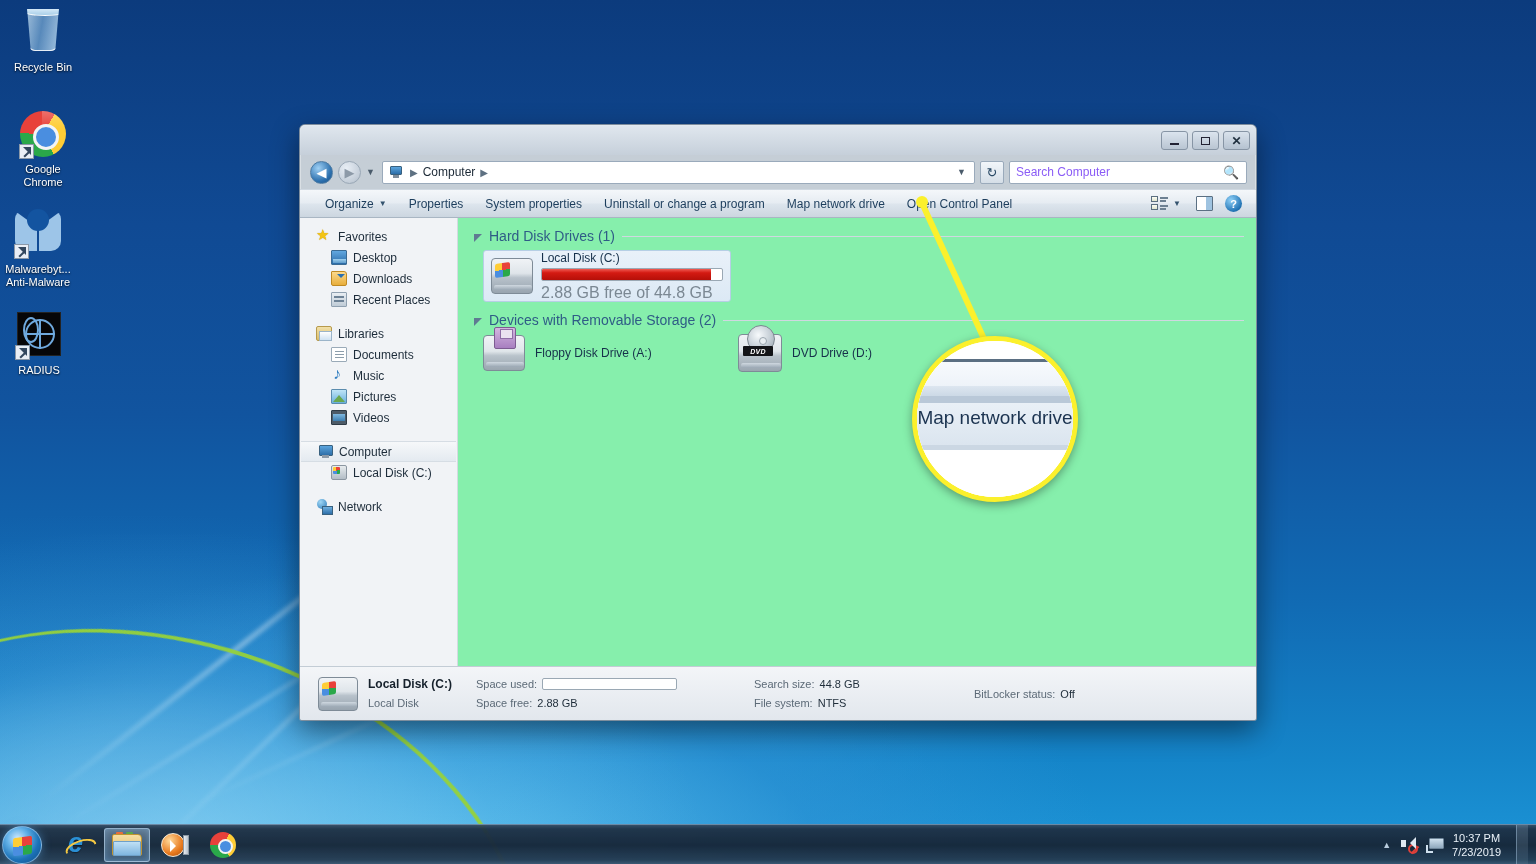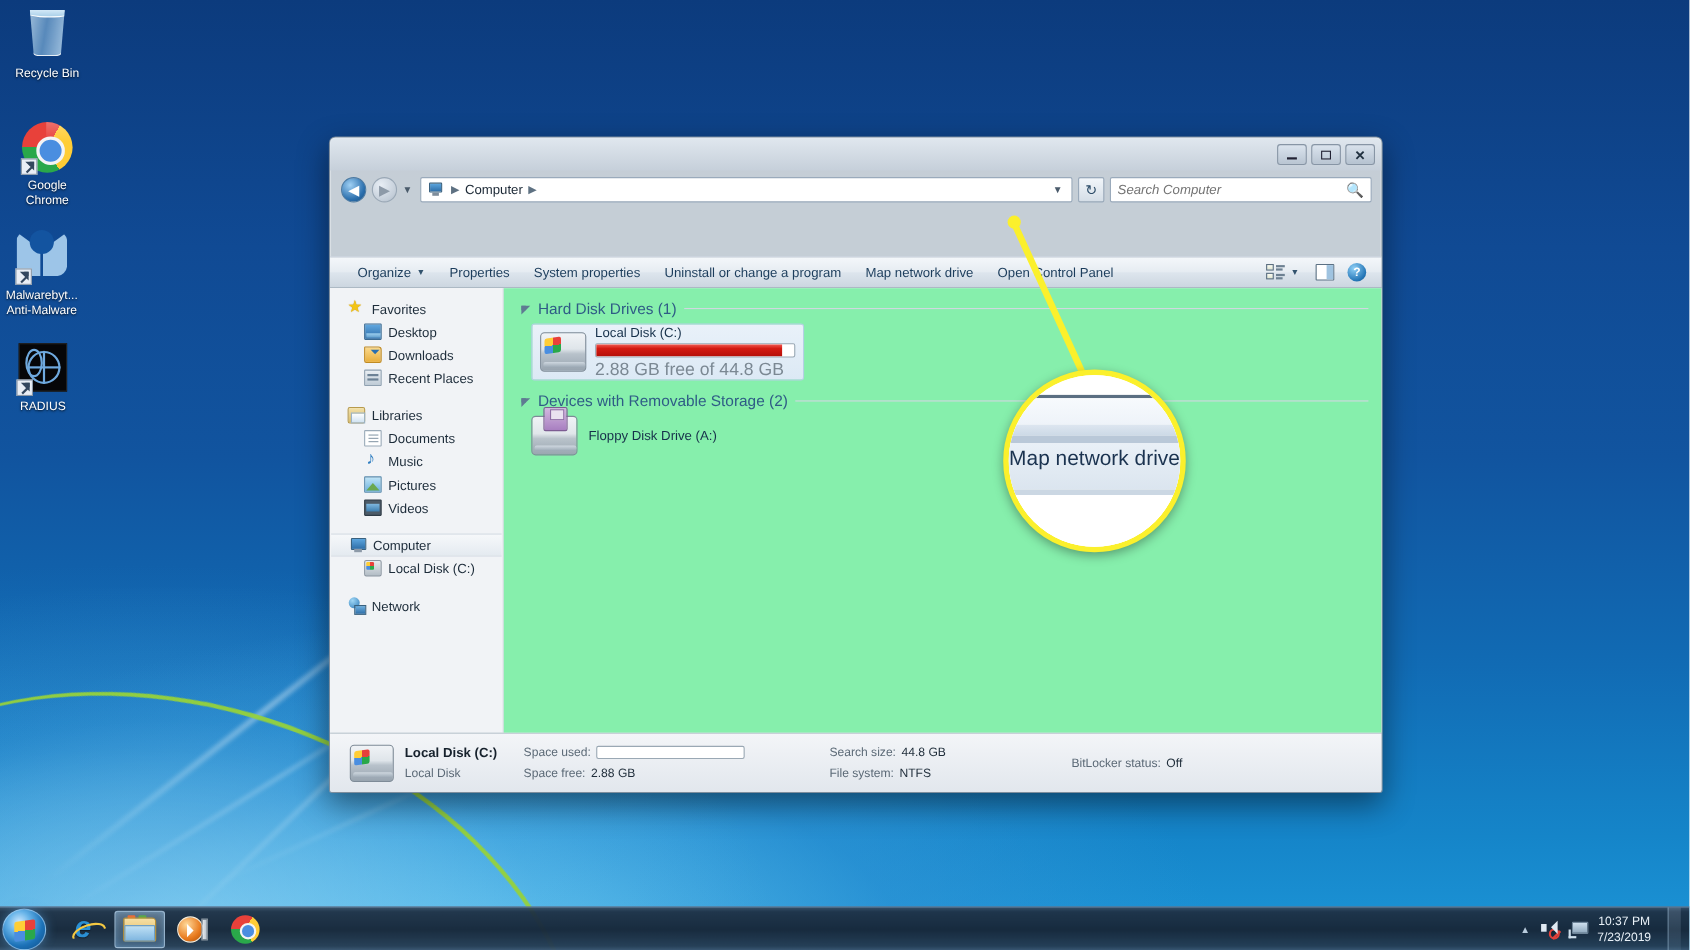--- a/index.html
+++ b/index.html
@@ -172,33 +172,32 @@
     background:linear-gradient(180deg,#f2f6fa,#d5dee7);
     display:flex;align-items:center;justify-content:center;
     color:#2a4a66;font-size:13px;
   }
   .searchbox {
     width:238px; flex:none; height:23px;
     background:#fff;border:1px solid #9aaabb;border-radius:2px;
     display:flex;align-items:center;padding:0 6px;
     font-size:12px;
   }
-  .searchbox .ph { color:#737373; font-style:italic; flex:1; }
+  .searchbox .ph { color:#8b5cf6; flex:1; }
   .searchbox .mag { color:#3f6f99; font-size:13px; }
 
   .toolbar {
     height: 29px; flex:none;
     display:flex; align-items:center;
     padding: 0 8px 0 14px;
     background: linear-gradient(180deg, #f4f7fa 0%, #e6ecf2 48%, #dde5ed 52%, #ccd6e0 100%);
     border-top: 1px solid #cfd8e1;
     border-bottom: 1px solid #a9b6c3;
     font-size: 12px; color: #1c3d5c;
     gap: 0;
-    margin-top: 44px;
   }
   .tb-item { padding: 0 11px; height:22px; display:flex; align-items:center; gap:5px; white-space:nowrap; }
   .tb-caret { font-size:8px; color:#33536e; }
   .tb-right { margin-left:auto; display:flex; align-items:center; gap:2px; padding-right:2px;}
   .ico-views { width:17px;height:15px;position:relative; }
   .ico-views .c{position:absolute;left:0;width:7px;height:6px;border:1px solid #5b6f80;background:linear-gradient(180deg,#fdfdf4,#dfe5cf);}
   .ico-views .c.a{top:0;}.ico-views .c.b{top:8px;}
   .ico-views .l{position:absolute;left:9px;height:2px;background:#6d8092;}
   .ico-views .l.a{top:1px;width:8px;}.ico-views .l.b{top:4px;width:6px;}
   .ico-views .l.c2{top:9px;width:8px;}.ico-views .l.d{top:12px;width:6px;}
@@ -647,20 +646,27 @@
           <span class="rule"></span>
         </div>
 
         <div class="removables">
           <div class="rem-item">
             <div class="floppy">
                 <i class="disk"></i>
               </div>
             <span class="rem-lbl">Floppy Disk Drive (A:)</span>
           </div>
+          <div class="rem-item">
+            <div class="dvd">
+              <i class="disc"></i>
+              <i class="tag">DVD</i>
+            </div>
+            <span class="rem-lbl">DVD Drive (D:)</span>
+          </div>
         </div>
 
       </div>
     </div>
 
     <div class="details">
       <div class="dico">
           <i class="flag"></i>
         </div>
       <div class="dcol" style="width:98px;">

